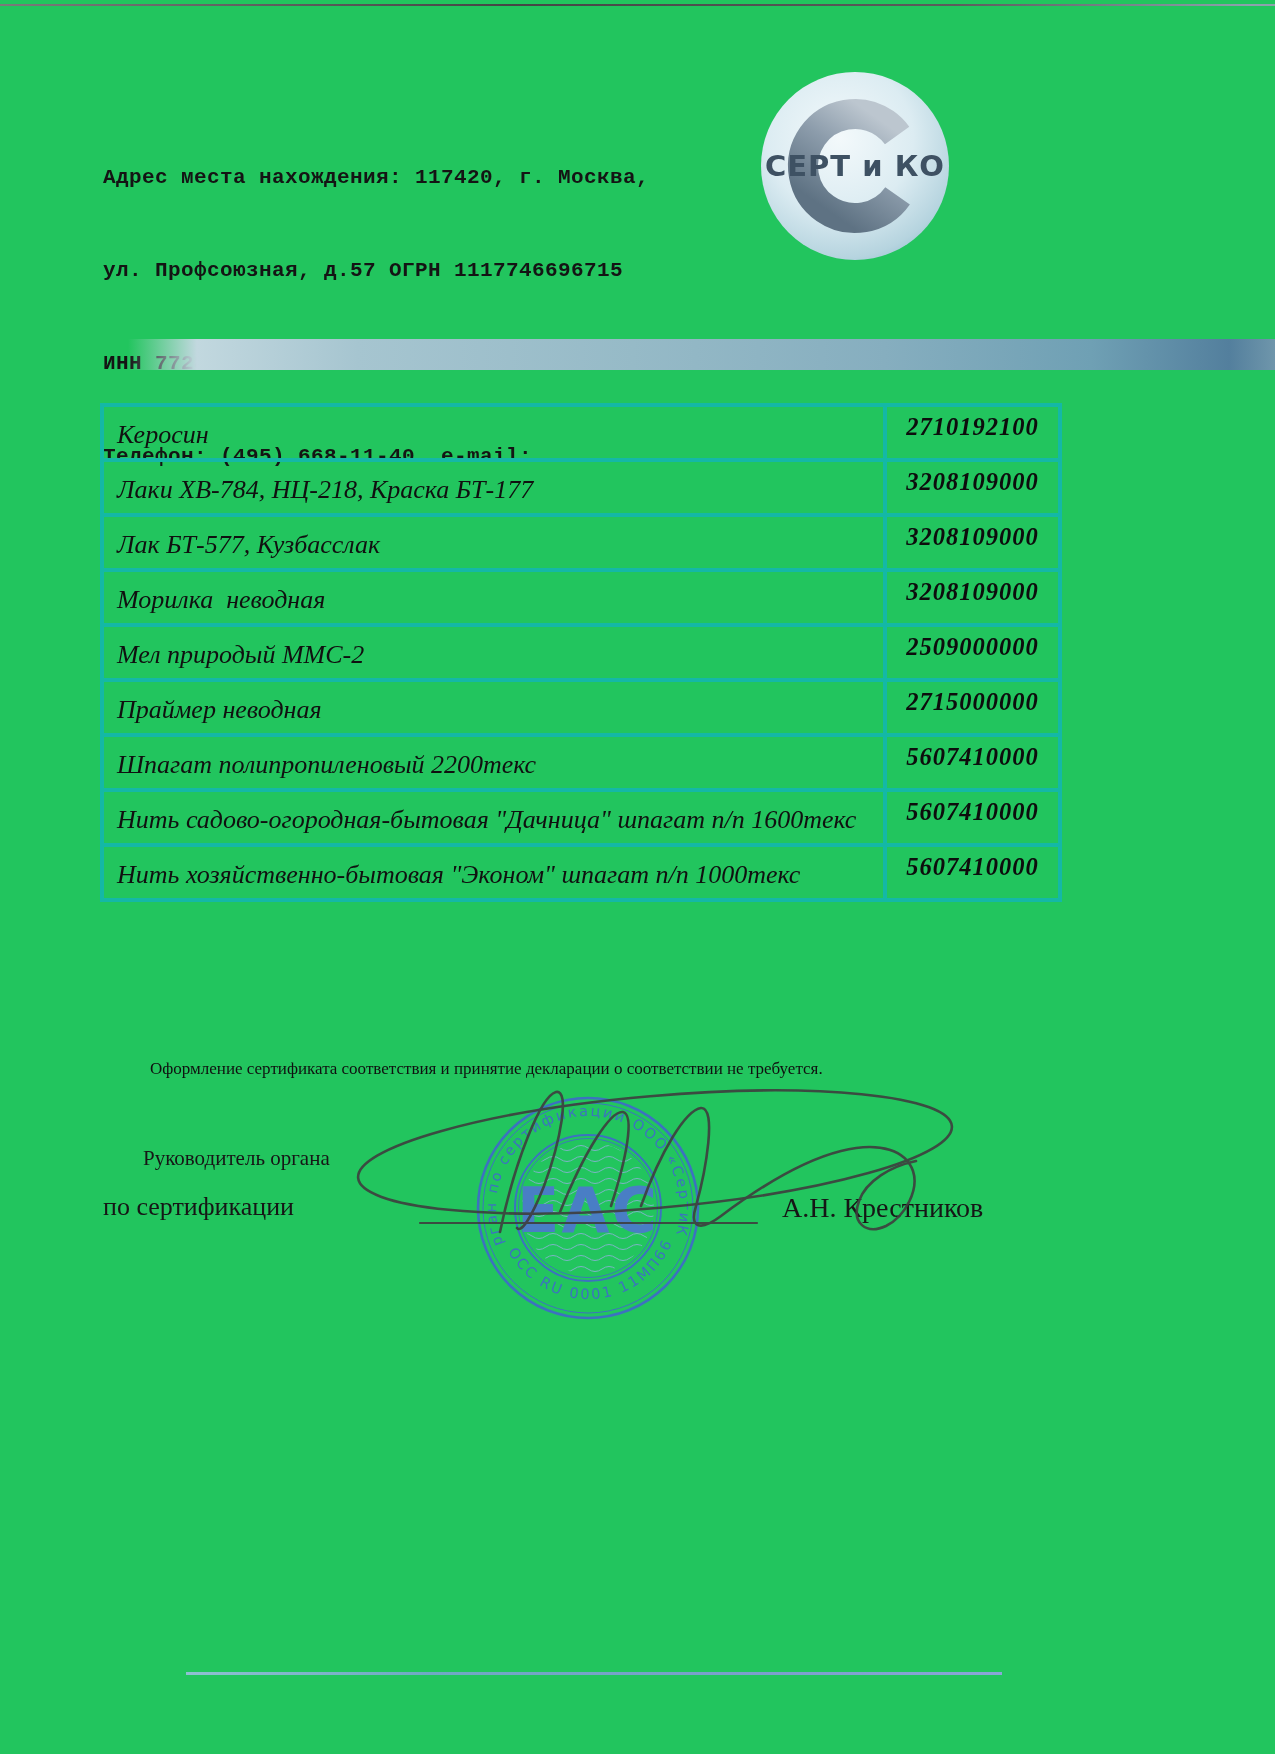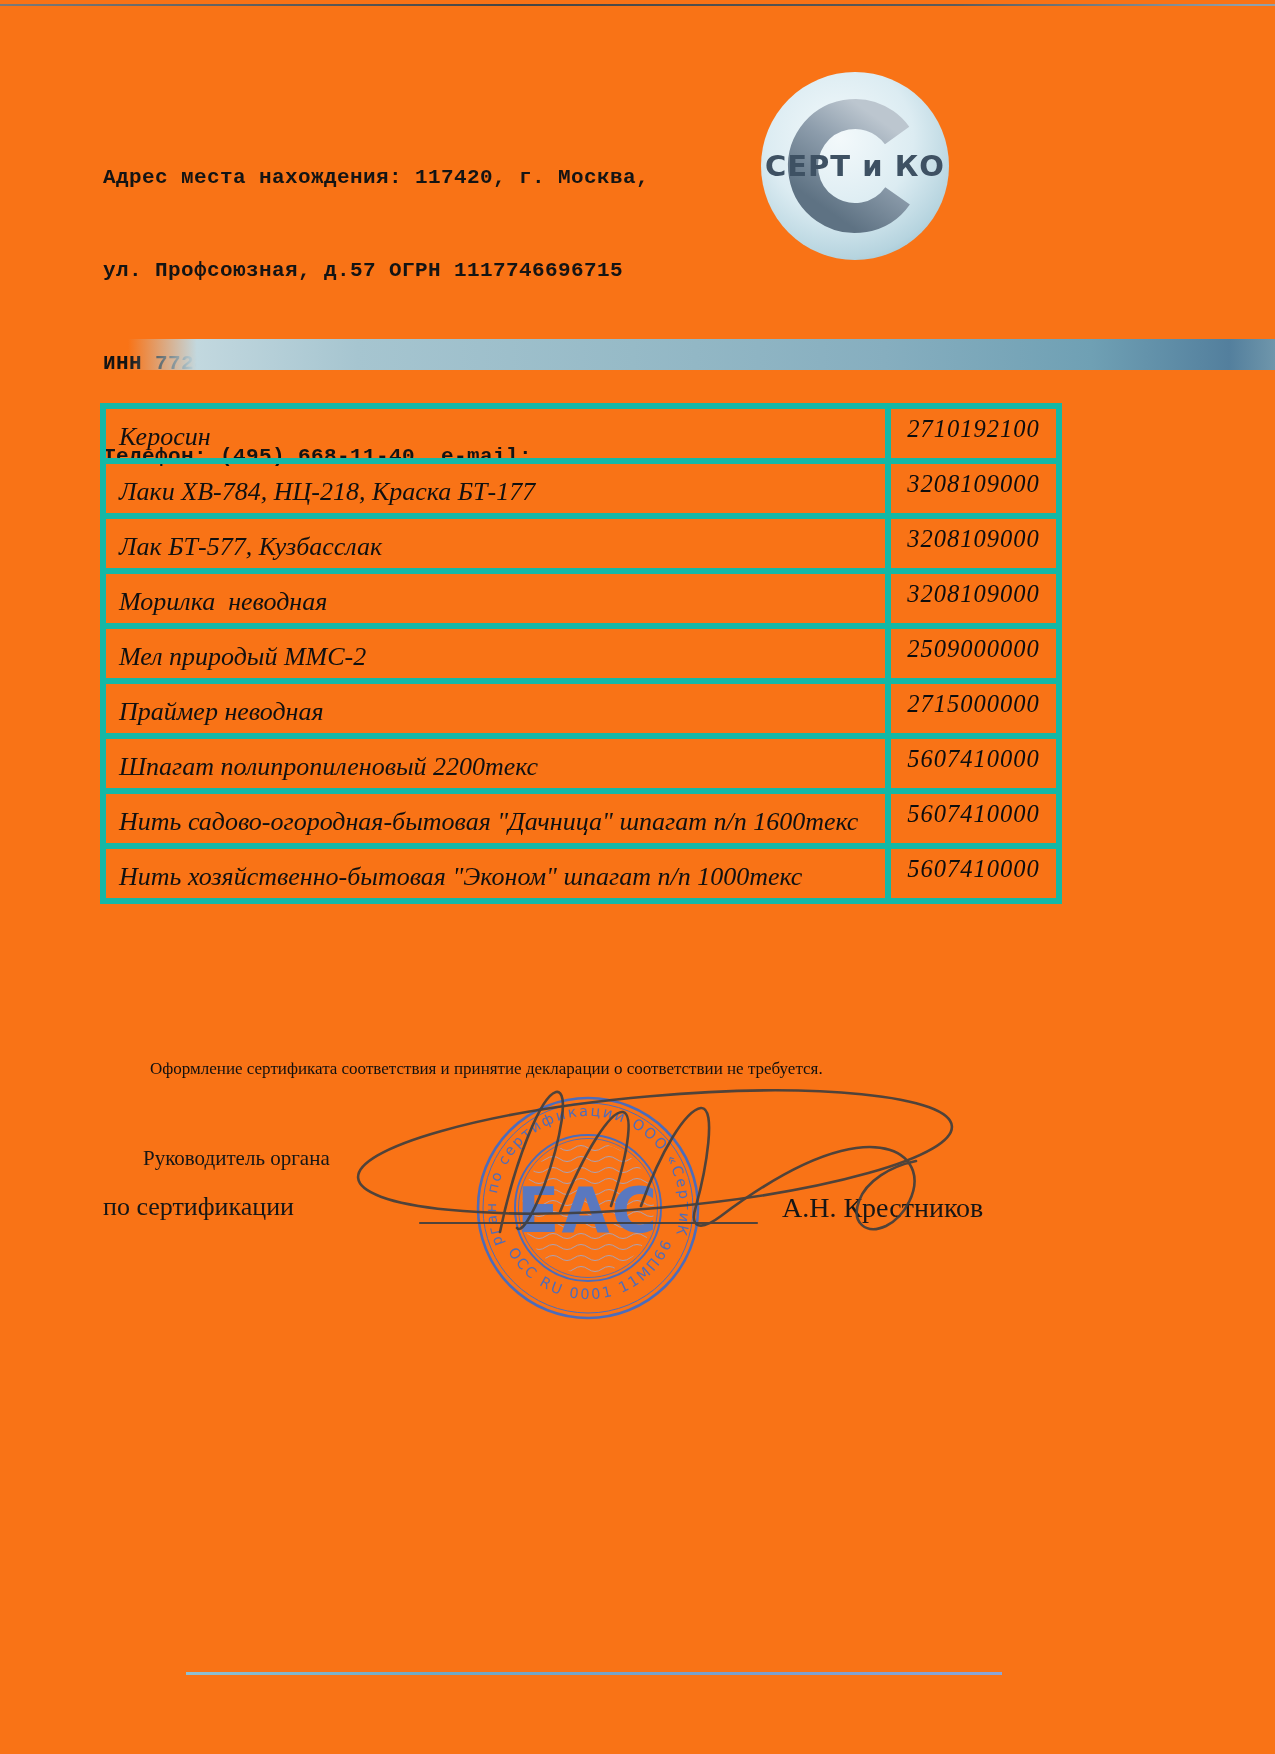--- a/index.html
+++ b/index.html
@@ -1,18 +1,18 @@
 <!DOCTYPE html>
 <html><head>
 <meta charset="utf-8">
 <style>
   html,body { margin:0; padding:0; background:#e8e8e8; }
   .page {
     position:relative; width:1275px; height:1754px; margin:0 auto;
-    background:#f97316; overflow:hidden;
+    background:#22c55e; overflow:hidden;
     font-family:"Liberation Serif","DejaVu Serif",serif; color:#161616;
   }
   .topline {
     position:absolute; top:4px; left:0; width:100%; height:2px;
     background:linear-gradient(to right,#7a7a7a,#454545 40%,#5c5c5c 75%,#8ea0ad 98%);
   }
   .addr {
     position:absolute; left:103px; top:100px; width:640px;
     font-family:"Liberation Mono","DejaVu Sans Mono",monospace;
     font-weight:bold; font-size:21px; line-height:31px; color:#141414;
@@ -21,28 +21,28 @@
   .logo { position:absolute; left:758px; top:66px; width:194px; height:200px; }
   .band {
     position:absolute; left:128px; top:339px; right:0; height:31px;
     background:linear-gradient(to right, rgba(236,245,248,0) 0%, #c2d8df 6%,
       #a6c5d0 20%, #96bac7 44%, #86aebf 66%, #6fa0b4 84%, #537f9d 96%, #6f96ab 100%);
   }
   table.tbl {
     position:absolute; left:100px; top:403px; width:962px;
     border-collapse:collapse; table-layout:fixed;
   }
-  table.tbl td { border:6px solid #14b8a6; vertical-align:top; }
+  table.tbl td { border:4px solid #14b8a6; vertical-align:top; }
   table.tbl tr { height:55px; }
   td.name {
     width:760px; font-style:italic; font-size:26px; color:#101010;
     padding:13px 6px 6px 13px; white-space:pre-wrap; line-height:1.15;
   }
   td.code {
-    text-align:center; font-style:italic; font-weight:normal; font-size:24.5px;
+    text-align:center; font-style:italic; font-weight:bold; font-size:24.5px;
     color:#0d0d0d; padding-top:6px; letter-spacing:1px;
   }
   .statement {
     position:absolute; left:100px; top:1016px; width:908px;
     font-size:17px; line-height:42px; text-align:justify; text-indent:50px;
     color:#101010;
     margin-top:32px;
   }
   .role1 { position:absolute; left:103px; top:1146px; font-size:21px;margin-left:40px; }
   .role2 { position:absolute; left:103px; top:1192px; font-size:26px; }

